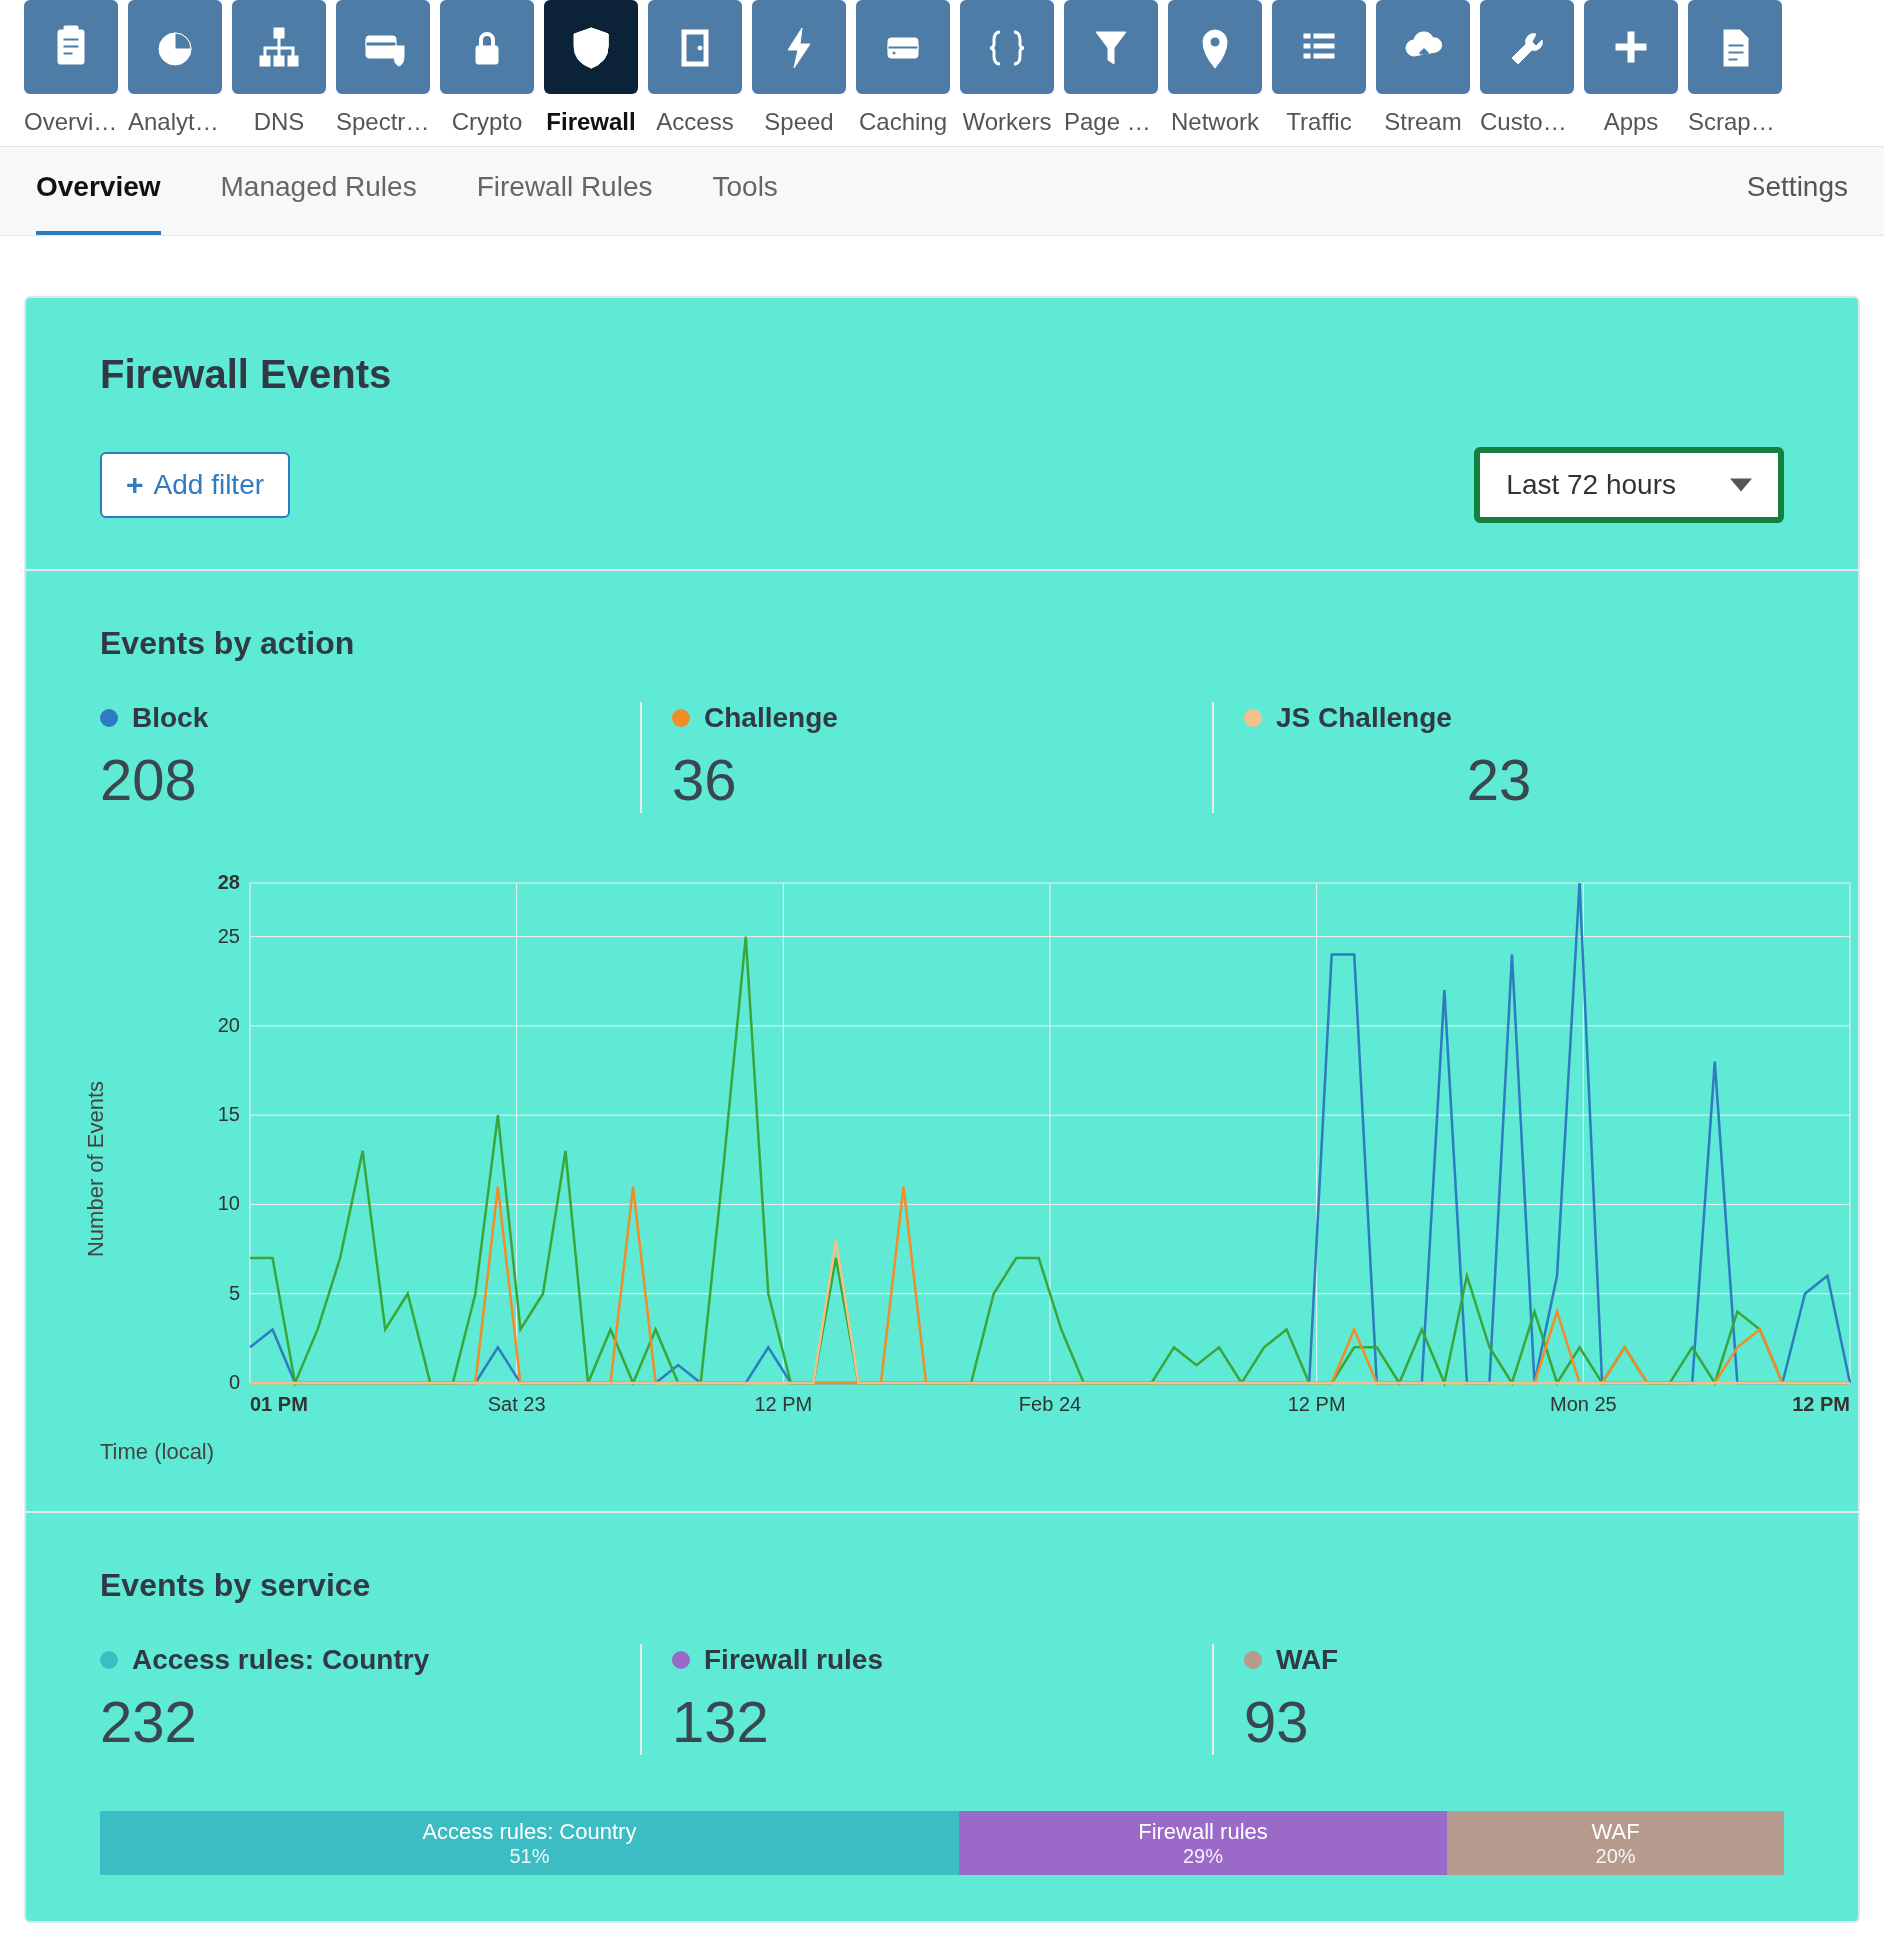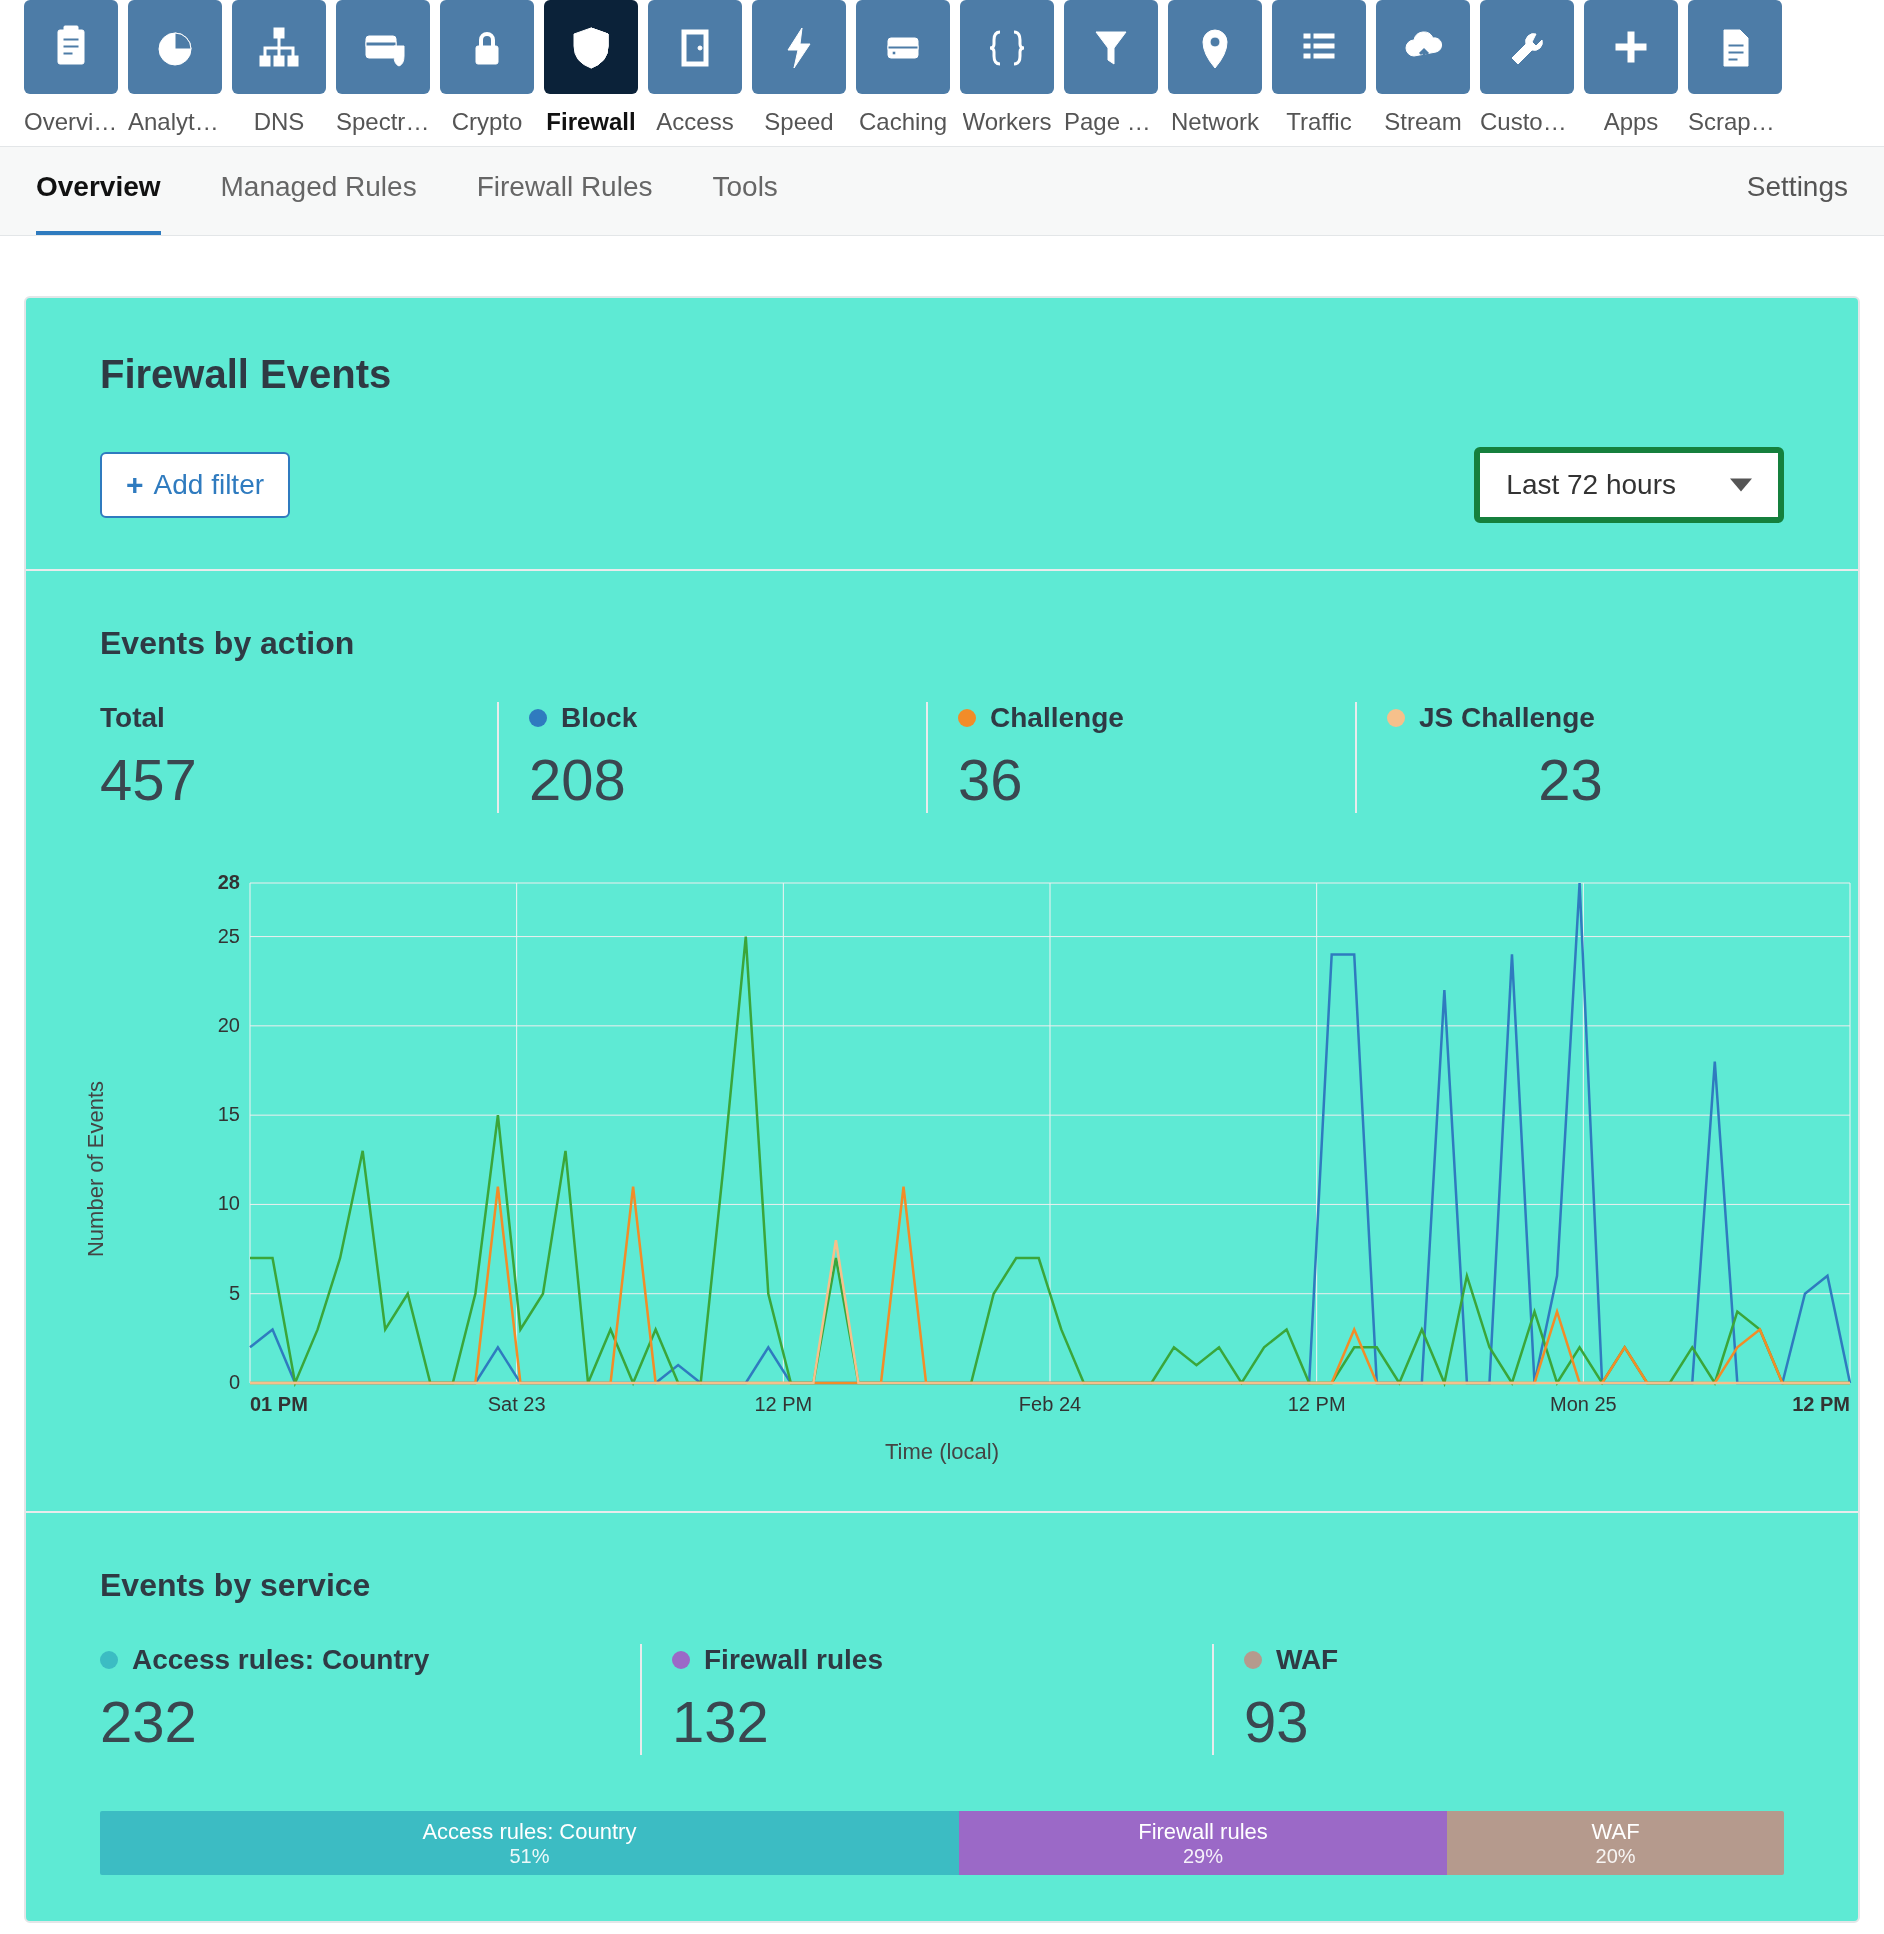--- a/index.html
+++ b/index.html
@@ -32,21 +32,21 @@
   .statsrow { display: flex; }
   .statbox { flex: 1; padding-right: 30px; border-right: 2px solid #e9ebec; margin-right: 30px; }
   .statbox:last-child { border-right: none; margin-right: 0; text-align: center; }
   .statlabel { font-size: 28px; font-weight: 600; color: #2f3a44; display: flex; align-items: center; gap: 14px; }
   .dot { width: 18px; height: 18px; border-radius: 50%; display: inline-block; }
   .statval { font-size: 58px; font-weight: 400; color: #3a4750; margin-top: 12px; }
   
   .chartwrap { position: relative; margin-top: 60px; }
   .ylab { position: absolute; left: -4px; top: 50%; transform: translate(-50%, -50%) rotate(-90deg); font-size: 22px; color: #444; white-space: nowrap; }
   .chart-svg { display: block; margin-left: 80px; }
-  .xaxis-title { text-align: center; font-size: 22px; color: #444; margin-top: 6px; }
+  .xaxis-title { font-size: 22px; color: #444; margin-top: 6px; }
   
   .svcrow { display: flex; }
   .svcbox { flex: 1; padding-right: 30px; border-right: 2px solid #e9ebec; margin-right: 30px; }
   .svcbox:last-child { border-right: none; margin-right: 0; }
   .stackbar { display: flex; height: 64px; border-radius: 2px; overflow: hidden; margin-top: 56px; }
   .seg { display: flex; flex-direction: column; align-items: center; justify-content: center; color: #fff; font-size: 22px; }
   .seg .seg-pct { font-size: 20px; opacity: .9; }
 </style>
 </head>
 <body>
@@ -244,26 +244,20 @@
         <svg viewBox="0 0 10 6">
             <path d="M0 0 L5 6 L10 0 Z"></path>
           </svg>
       </div>
     </div>
   </div>
 
   <div class="card-sec">
     <h2 class="subhdr">Events by action</h2>
     <div class="statsrow" id="action-stats">
-        <div class="statbox">
-          <div class="statlabel">
-            <span>Total</span>
-          </div>
-          <div class="statval">457</div>
-        </div>
         <div class="statbox">
           <div class="statlabel">
             <span class="dot" style="background:#2f7bbf"></span>
             <span>Block</span>
           </div>
           <div class="statval">208</div>
         </div>
         <div class="statbox">
           <div class="statlabel">
             <span class="dot" style="background:#f28c28"></span>

